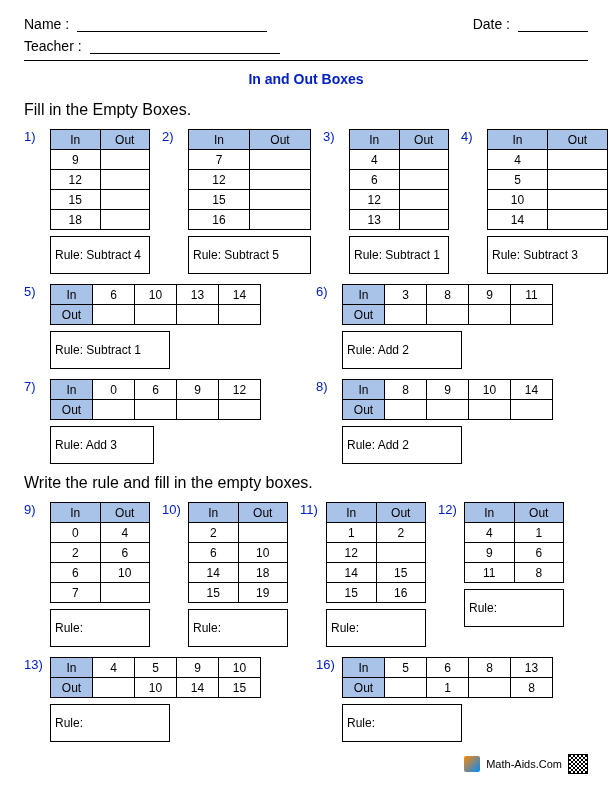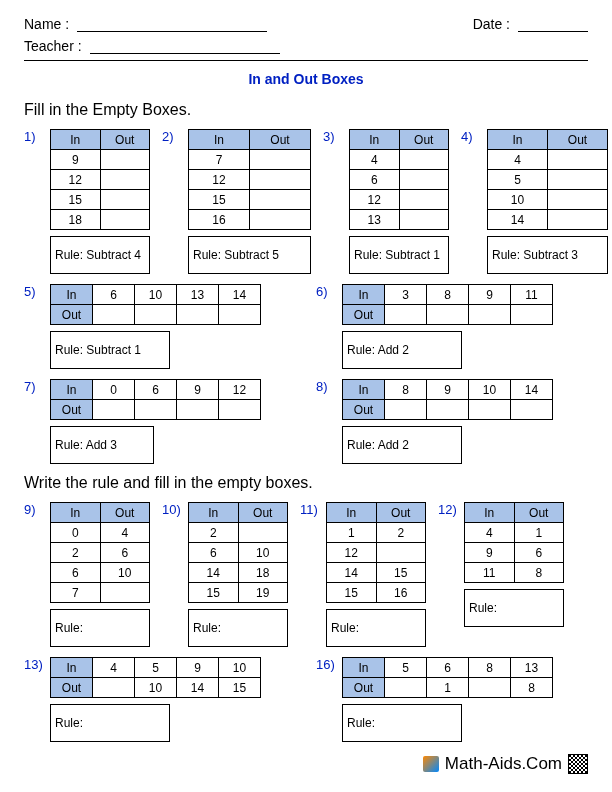--- a/index.html
+++ b/index.html
@@ -34,21 +34,21 @@
   table.htab { border-collapse: collapse; }
   table.htab td, table.htab th {
     border: 1px solid #000; width: 42px; height: 20px;
     text-align: center; font-size: 12px; font-weight: normal;
   }
   table.htab th { background: #A9C3E8; width: 42px; }
   .rulebox {
     border: 1px solid #000; font-size: 12px; padding: 18px 4px;
     height: 20px; display: flex; align-items: center;
   }
-  .footer { text-align: right; font-size: 17px; margin-top: 12px; display:flex; justify-content:flex-end; align-items:center; gap:6px;}
+  .footer { text-align: right; font-size: 11px; margin-top: 12px; display:flex; justify-content:flex-end; align-items:center; gap:6px;}
   .qr { width:20px; height:20px; background:
      repeating-linear-gradient(0deg,#000 0 2px,#fff 2px 4px),
      repeating-linear-gradient(90deg,#000 0 2px,#fff 2px 4px);
      background-blend-mode: difference; border:1px solid #000;}
   .math-logo{width:16px;height:16px;display:inline-block;background:linear-gradient(135deg,#f80,#08f);border-radius:2px;}
 </style>
 </head>
 <body>
 
 <div class="hdr">

